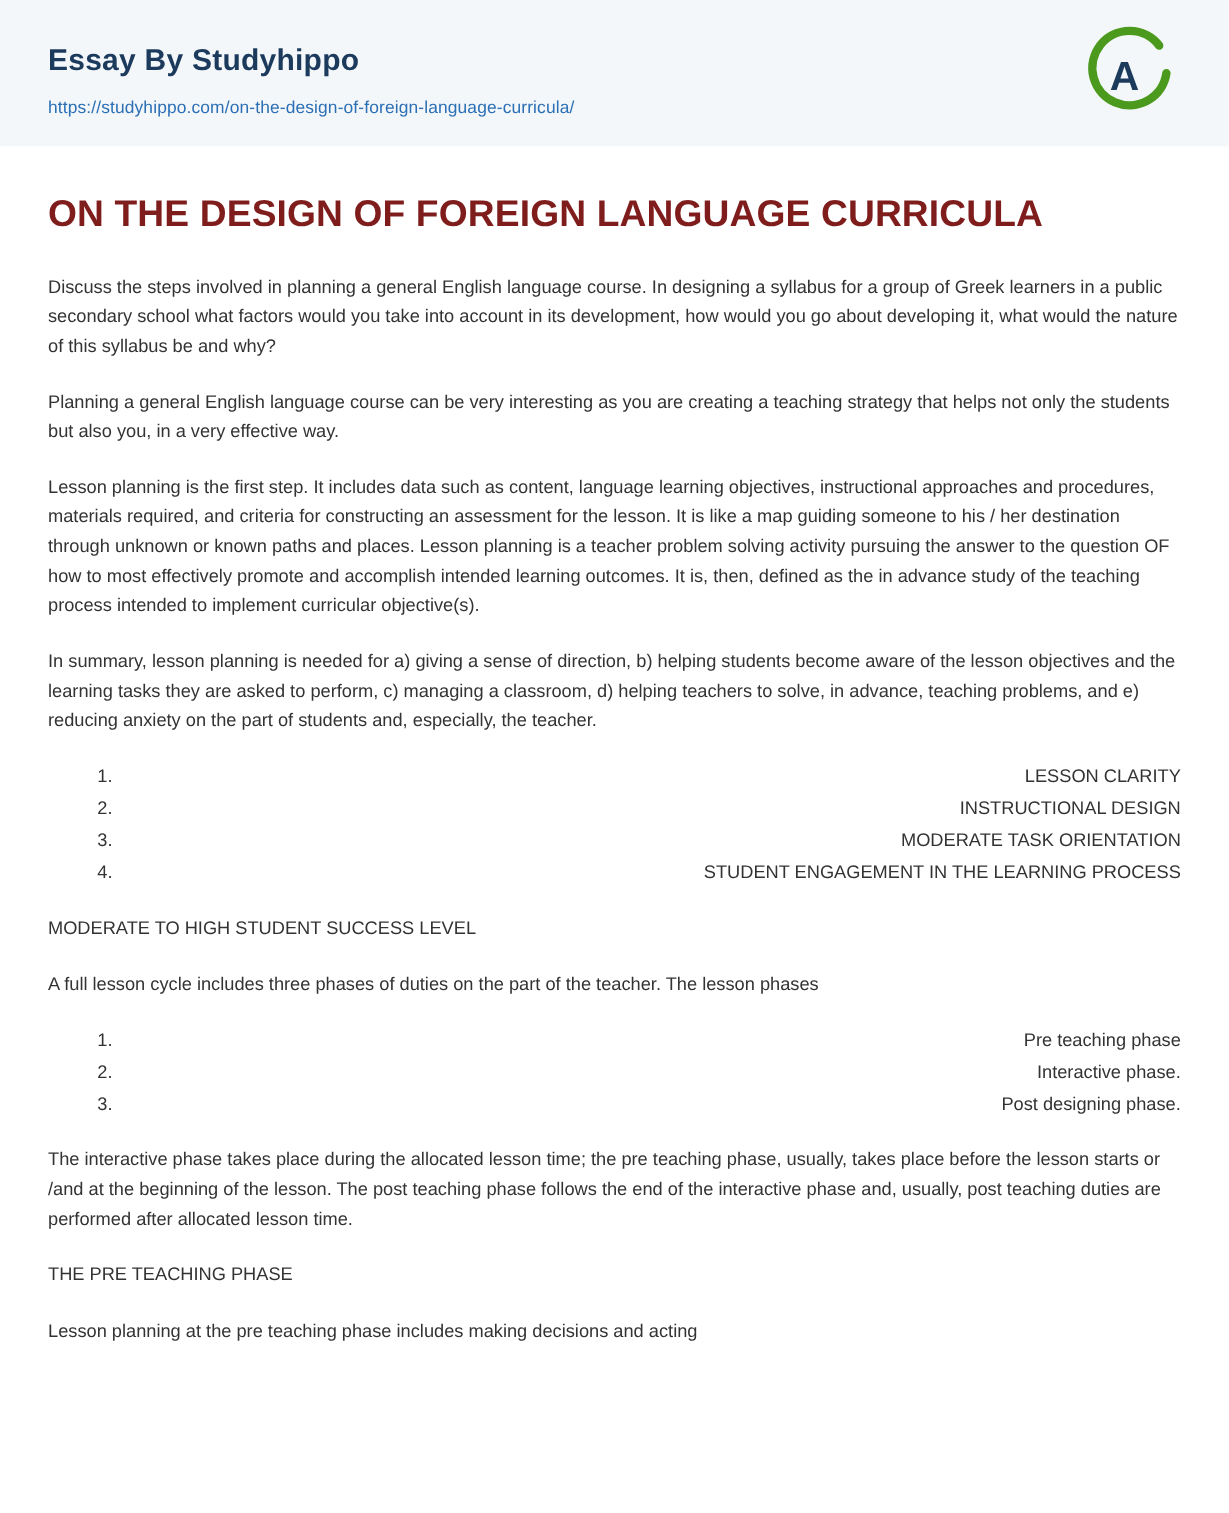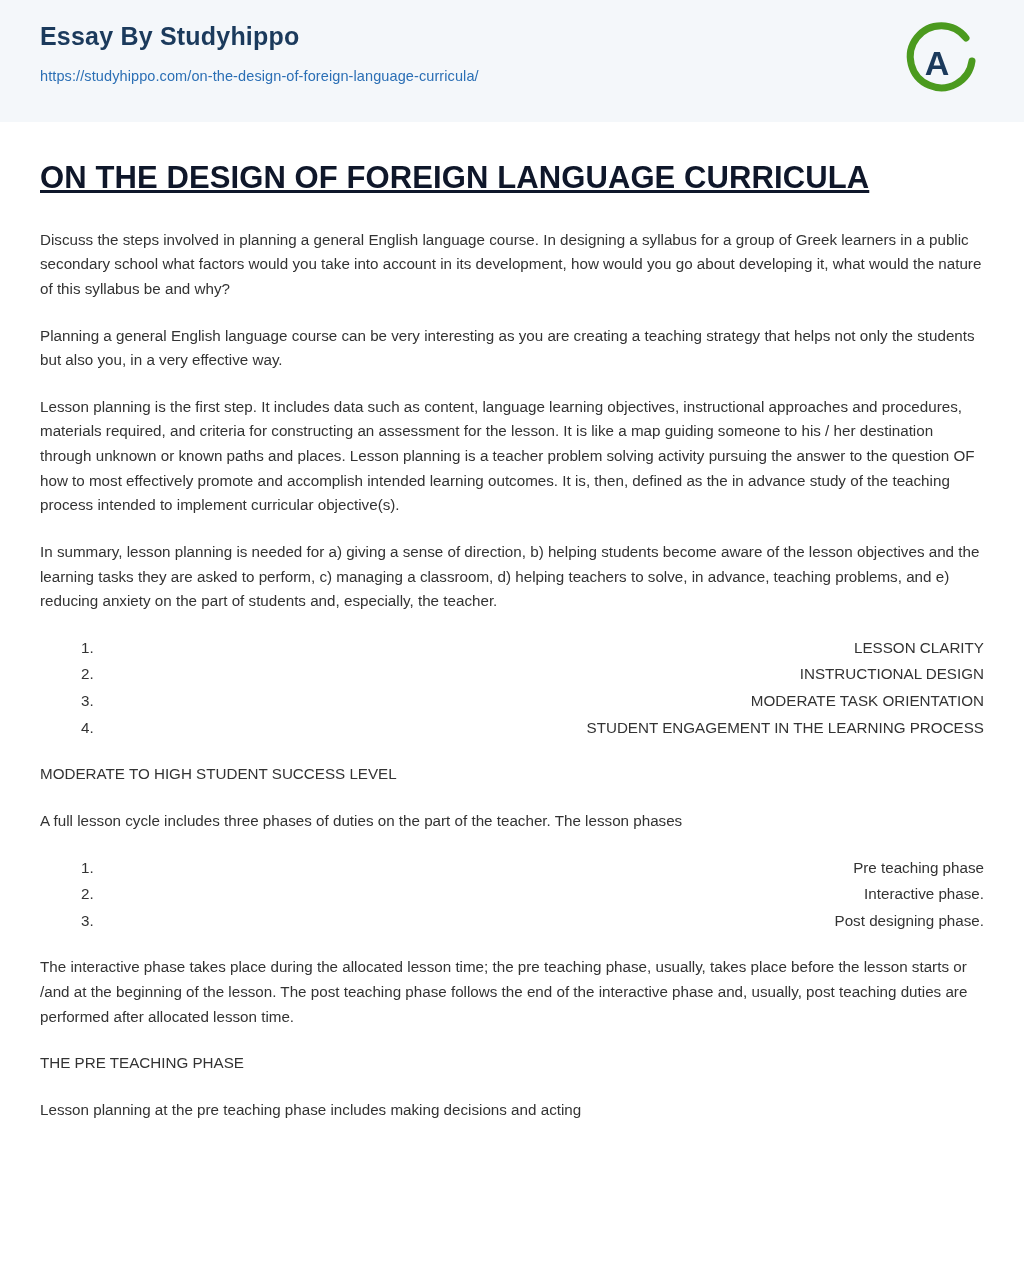--- a/index.html
+++ b/index.html
@@ -13,21 +13,21 @@
     font-family: "Liberation Sans", sans-serif;
     color: #2b2b2b;
   }
 
   
   .page-header {
     background: #f4f7fa;
     height: 122px;
     position: relative;
     box-sizing: border-box;
-    padding: 22px 40px 0 40px;
+    padding: 36px 40px 0 40px;
   }
   .brand-title {
     font-size: 25px;
     font-weight: bold;
     color: #1b3a5c;
     letter-spacing: 0.2px;
     margin: 0 0 16px 0;
   }
   .brand-url {
     font-size: 14.5px;
@@ -45,26 +45,25 @@
   .logo-wrap svg { display: block; }
 
   
   .doc {
     padding: 28px 40px 40px 40px;
     box-sizing: border-box;
   }
   .doc-title {
     font-size: 31px;
     font-weight: bold;
-    color: #0f172a;
+    color: #7f1d1d;
     line-height: 1.28;
     letter-spacing: 0.1px;
     margin: 8px 0 30px 0;
     max-width: 860px;
-    text-decoration: underline;
   }
   .para {
     font-size: 15.2px;
     line-height: 1.62;
     color: #333333;
     margin: 0 0 22px 0;
     max-width: 945px;
   }
   ol.doc-list {
     margin: 0 0 22px 0;

